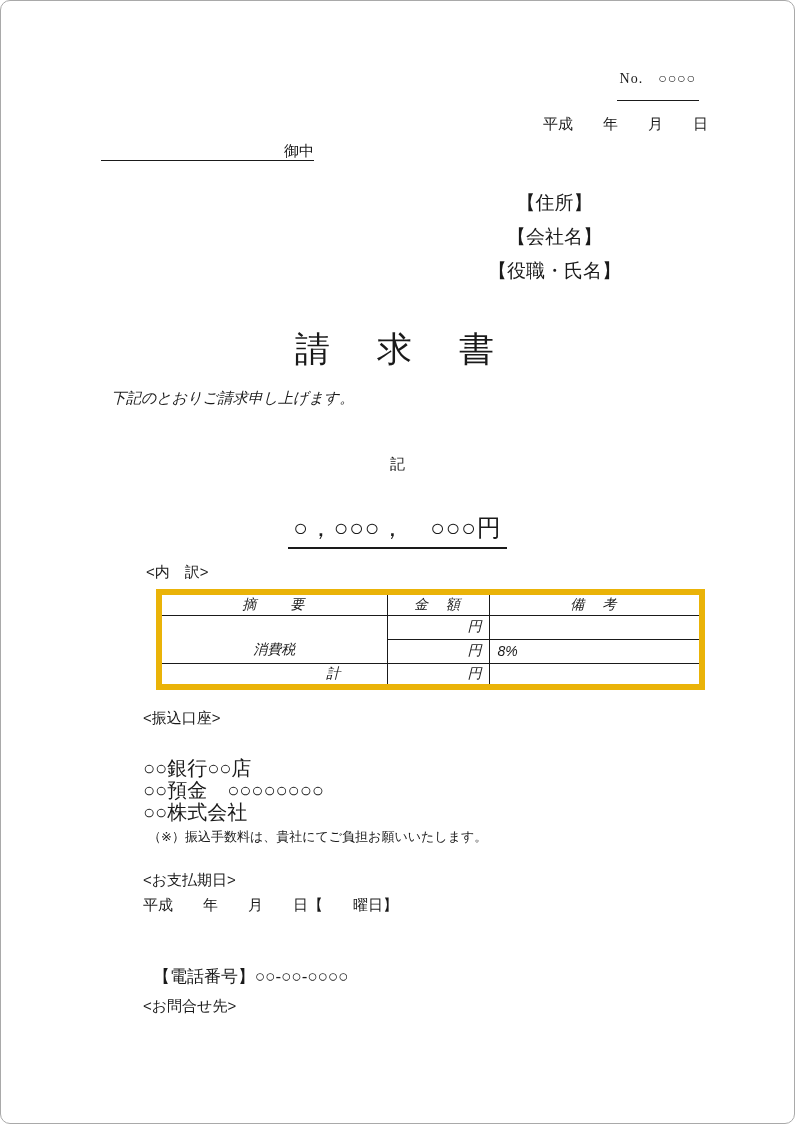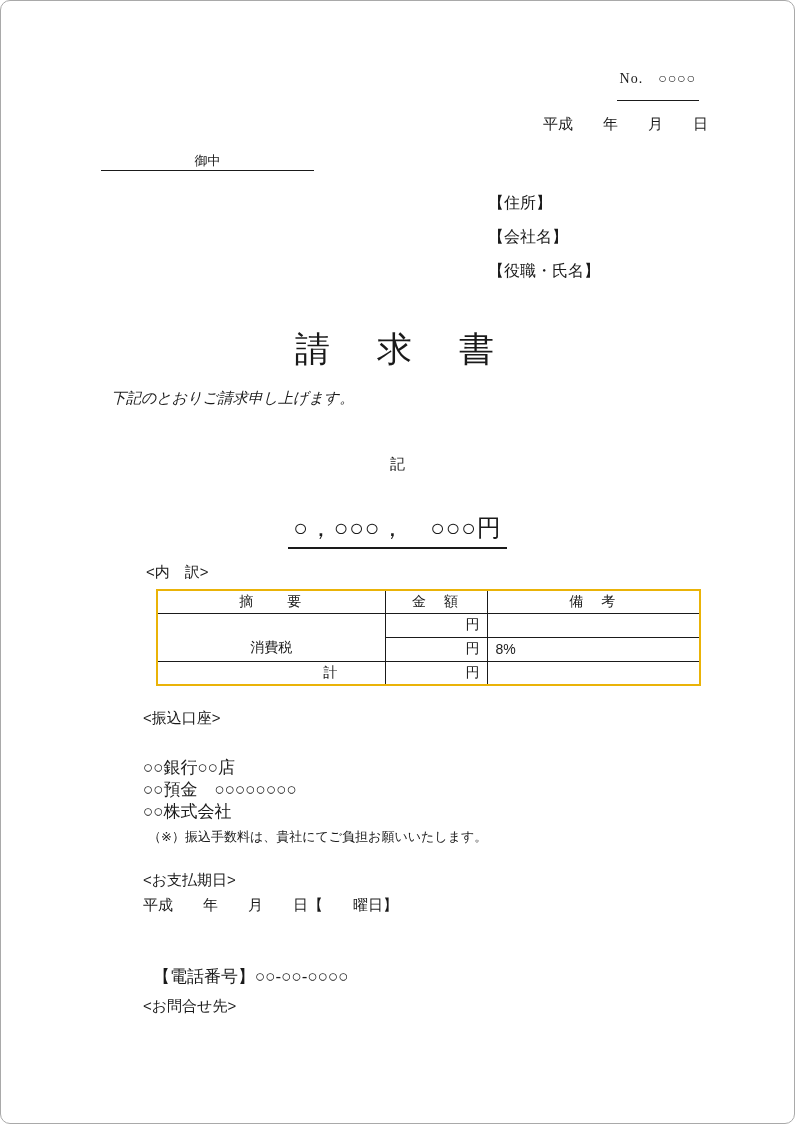--- a/index.html
+++ b/index.html
@@ -32,36 +32,37 @@
   .issue-date {
     position: absolute;
     top: 114px;
     left: 542px;
     font-size: 15px;
   }
 
   
   .addressee-line {
     position: absolute;
-    top: 149px;
+    top: 139px;
     left: 100px;
     width: 213px;
     height: 21px;
     border-bottom: 1.5px solid #1a1a1a;
-    text-align: center;
-    font-size: 13px;
+    text-align: right;
+    font-size: 15px;
     line-height: 21px;
   }
 
   
   .sender-block {
     position: absolute;
     top: 192px;
     left: 487px;
-    font-size: 16px;
+    font-size: 19px;
+    text-align: center;
   }
   .sender-block > div { height: 34px; line-height: 20px; }
 
   
   .doc-title {
     position: absolute;
     top: 297px;
     left: 0;
     width: 100%;
     text-align: center;
@@ -118,21 +119,21 @@
   }
   table.breakdown col.c-summary { width: 228px; }
   table.breakdown col.c-amount  { width: 102px; }
   table.breakdown col.c-note    { width: 213px; }
   table.breakdown th,
   table.breakdown td {
     border: 1px solid #1a1a1a;
     font-size: 14px;
     font-weight: normal;
   }
-  table.breakdown { border: 2px solid #eab308; }
+  table.breakdown { border: 6px solid #eab308; font-style: italic; }
   table.breakdown th {
     height: 23px;
     text-align: center;
     letter-spacing: 2px;
   }
   table.breakdown td { height: 24px; }
   td.summary-merged {
     vertical-align: bottom;
     text-align: center;
     padding: 8px 6px 4px 6px;
@@ -156,21 +157,21 @@
   .bank-heading {
     position: absolute;
     top: 708px;
     left: 142px;
     font-size: 15px;
   }
   .bank-lines {
     position: absolute;
     top: 757px;
     left: 142px;
-    font-size: 17px;
+    font-size: 20px;
   }
   .bank-lines > div { height: 22px; line-height: 20px; }
   .fee-note {
     position: absolute;
     top: 827px;
     left: 147px;
     font-size: 13px;
   }
 
   

